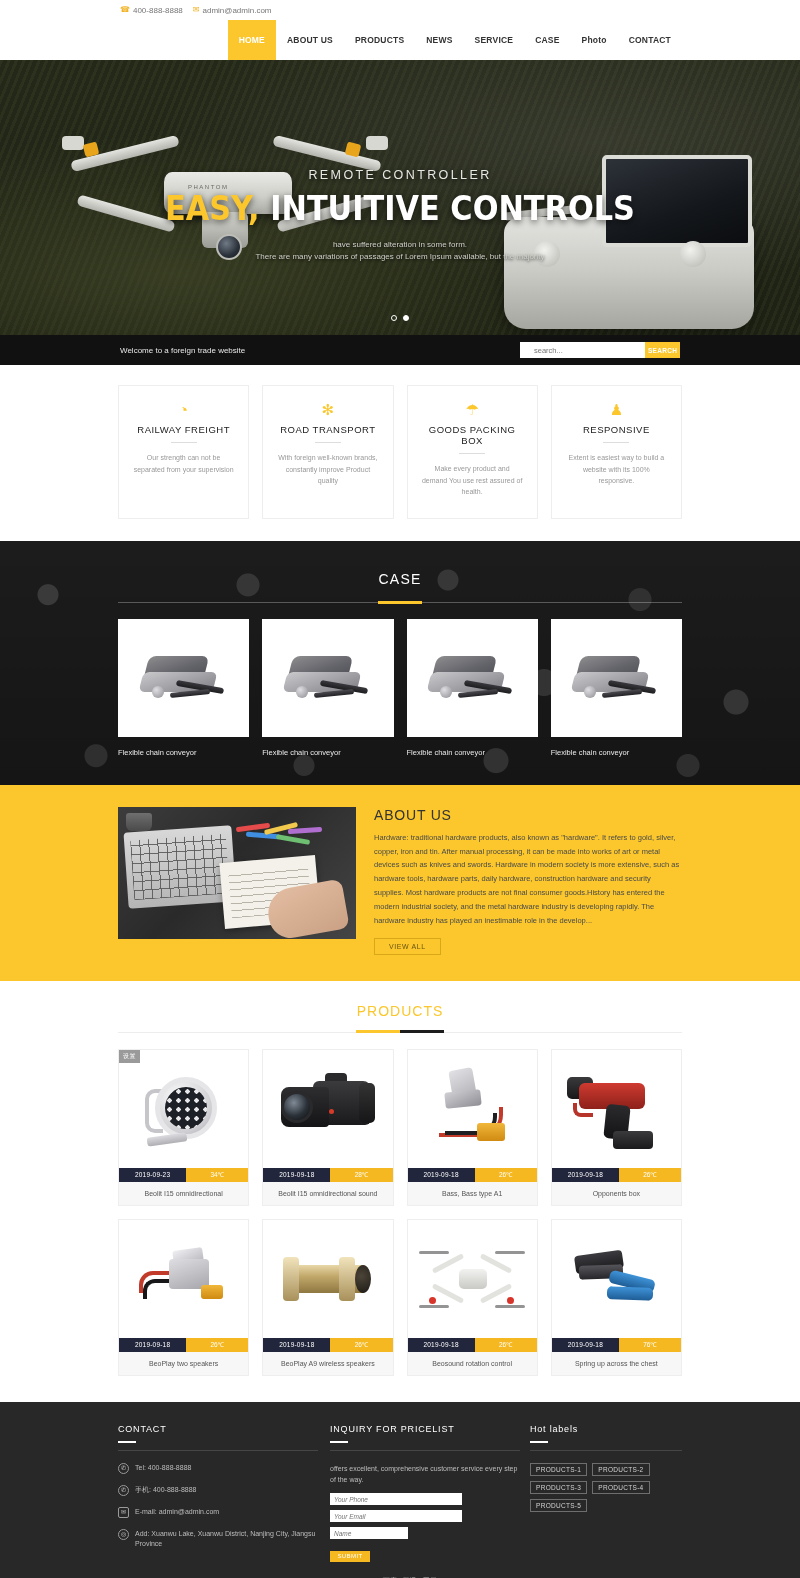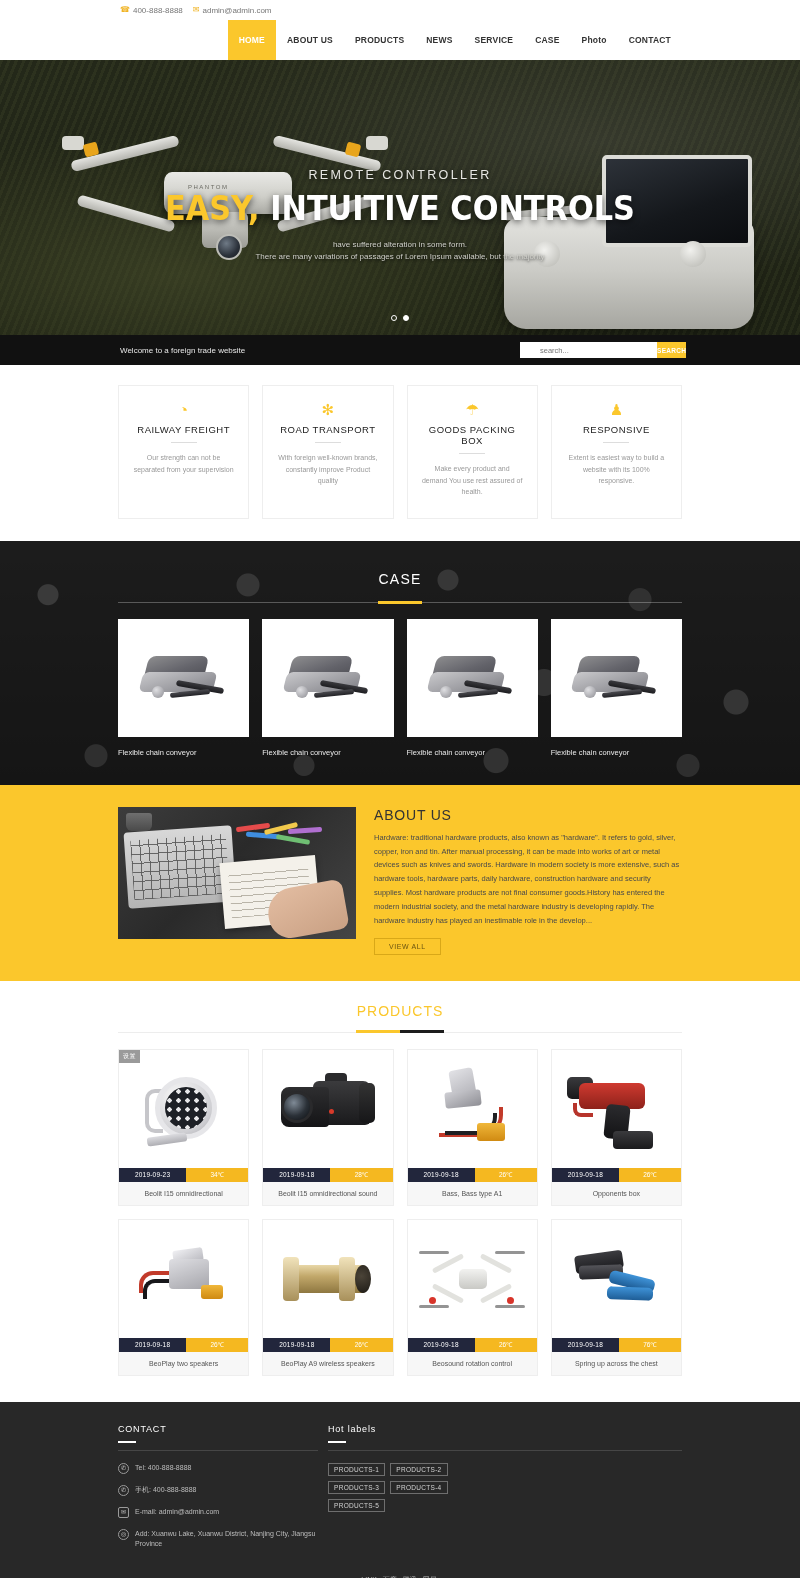--- a/index.html
+++ b/index.html
@@ -176,21 +176,21 @@
     height: 30px; background: #111; display: flex; align-items: center;
     padding: 0 120px; position: relative;
   }
   .welcome-text { font-size: 8px; color: #e6e6e6; }
   .search-wrap {
     margin-left: auto; display: flex; align-items: stretch; height: 16px;
     width: 160px;
   }
   .search-input {
     flex: 1; border: none; background: #fff; font-size: 7.5px; color: #888;
-    padding: 0 20px; font-family: "Liberation Sans", sans-serif;
+    padding: 0 14px; font-family: "Liberation Sans", sans-serif;
   }
   .search-btn {
     width: 36px; background: #fbc72c; border: none; color: #fff;
     font-size: 6.5px; font-weight: bold; letter-spacing: .3px; cursor: pointer;
     font-family: "Liberation Sans", sans-serif;
   }
 
   
   .features {
     background: #fff; padding: 20px 118px 22px;
@@ -952,20 +952,30 @@
             <span class="f-ic sq">✉</span>
             <span>E-mail: admin@admin.com</span>
           </li>
           <li>
             <span class="f-ic">◎</span>
             <span>Add:  Xuanwu Lake, Xuanwu District, Nanjing City, Jiangsu Province</span>
           </li>
         </ul>
       </div>
 
+      <div class="f-col c2">
+        <div class="f-head">INQUIRY FOR PRICELIST</div>
+        <div class="f-underline"></div>
+        <div class="f-divider"></div>
+        <div class="f-text-sm">offers excellent, comprehensive customer service every step of the way.</div>
+        <input class="f-input" type="text" placeholder="Your Phone" style="">
+        <input class="f-input" type="text" placeholder="Your Email" style="">
+        <input class="f-input short" type="text" placeholder="Name" style="">
+        <button class="f-submit">SUBMIT</button>
+      </div>
 
       <div class="f-col c3">
         <div class="f-head">Hot labels</div>
         <div class="f-underline"></div>
         <div class="f-divider"></div>
         <div class="tags">
           <span class="tag">PRODUCTS-1</span>
           <span class="tag">PRODUCTS-2</span>
           <span class="tag">PRODUCTS-3</span>
           <span class="tag">PRODUCTS-4</span>

